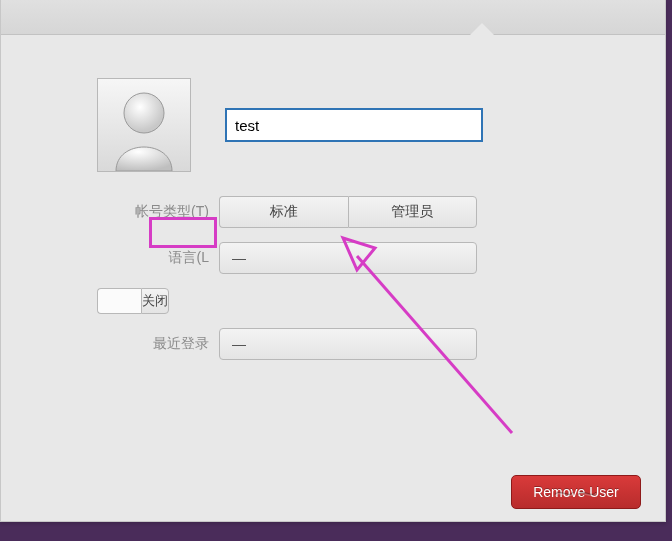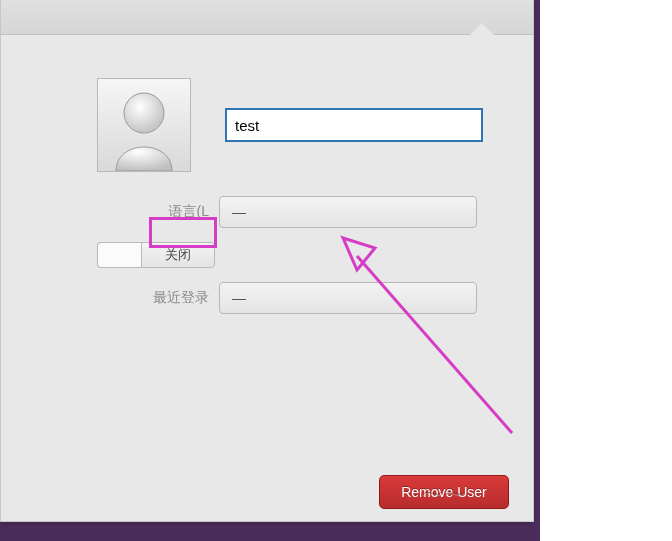--- a/index.html
+++ b/index.html
@@ -1,20 +1,20 @@
 <!DOCTYPE html>
 <html><head>
 <meta charset="utf-8">
 <style>
   * { box-sizing: border-box; margin: 0; padding: 0; }
   html, body { width: 672px; height: 541px; overflow: hidden; }
   body { font-family: "Segoe UI", "Microsoft YaHei", Arial, sans-serif; }
 
   .stage {
-    width: 540px; height: 541px;
+    width: 672px; height: 541px;
     background: #4a2c5a;
     position: relative;
   }
   .panel {
     position: absolute;
     left: 0; top: 0; right: 6px; bottom: 19px;
     background: #e8e8e8;
     border: 1px solid #c7c7c7;
     border-top: 0;
     box-shadow: 0 2px 3px rgba(0,0,0,0.15);
@@ -109,21 +109,21 @@
     border: 1px solid #b8b8b8;
     border-radius: 4px 0 0 4px;
     border-right: 0;
   }
   .toggle-label {
     height: 26px;
     background: linear-gradient(#f3f3f3,#e4e4e4);
     border: 1px solid #b8b8b8;
     border-radius: 0 4px 4px 0;
     display: flex; align-items:center;
-    padding: 0 23px;
+    padding: 0 0;
     font-size: 13px; color:#444;font-family:Liberation Serif, serif;
   }
 
   .dots { letter-spacing: 2px; font-size: 18px; line-height: 10px; color:#333; }
 
   
   .hl-lang {
     position: absolute;
     left: 52px; top: 139px;
     width: 68px; height: 31px;
@@ -180,20 +180,29 @@
                 <stop offset="100%" stop-color="#bfbfbf"></stop>
               </radialGradient>
             </defs>
             <path d="M18 92 C18 60 74 60 74 92 Z" fill="url(#gb)" stroke="#9a9a9a" stroke-width="1"></path>
             <circle cx="46" cy="34" r="20" fill="url(#gh)" stroke="#9a9a9a" stroke-width="1"></circle>
           </svg>
         </div>
         <input class="name-input" type="text" value="test" style="">
       </div>
 
+      <div class="row">
+        <div class="label">帐号类型(T)</div>
+        <div class="ctrl">
+          <div class="seg">
+            <div class="opt">标准</div>
+            <div class="opt">管理员</div>
+          </div>
+        </div>
+      </div>
 
       <div class="row">
         <div class="label">语言(L</div>
         <div class="ctrl">
           <div class="btn-field">
             <span>—</span>
           </div>
         </div>
       </div>
 

